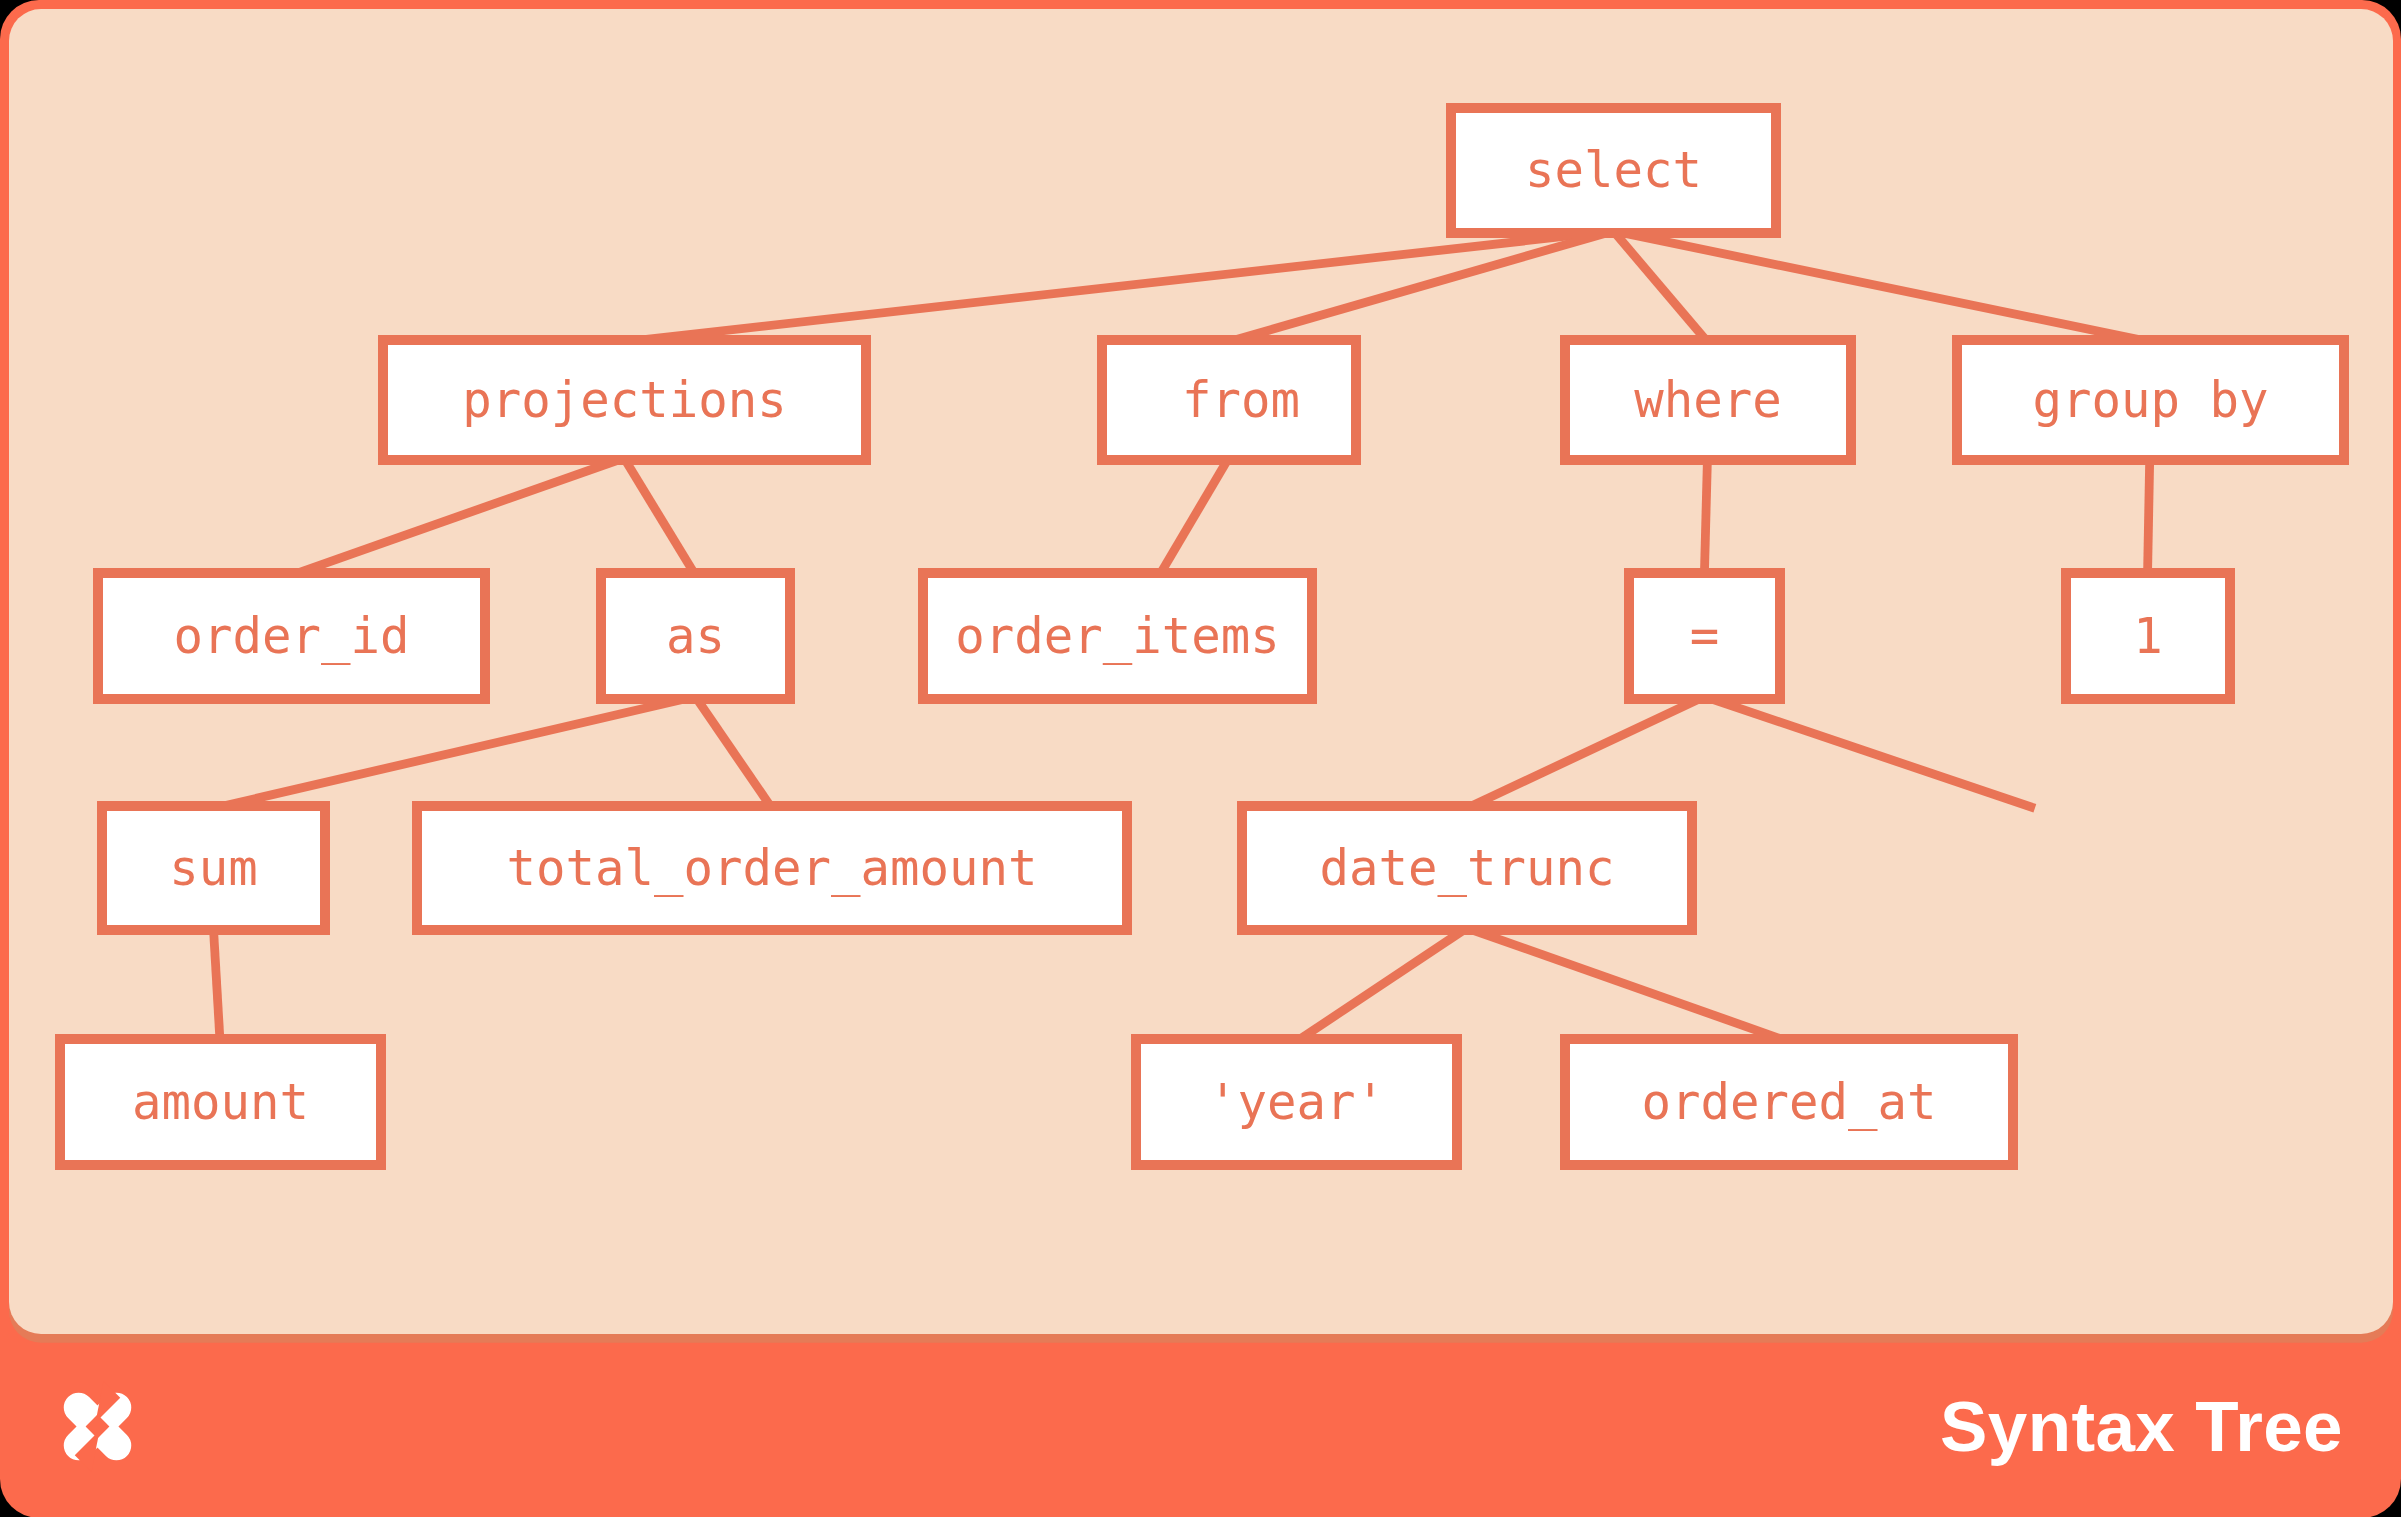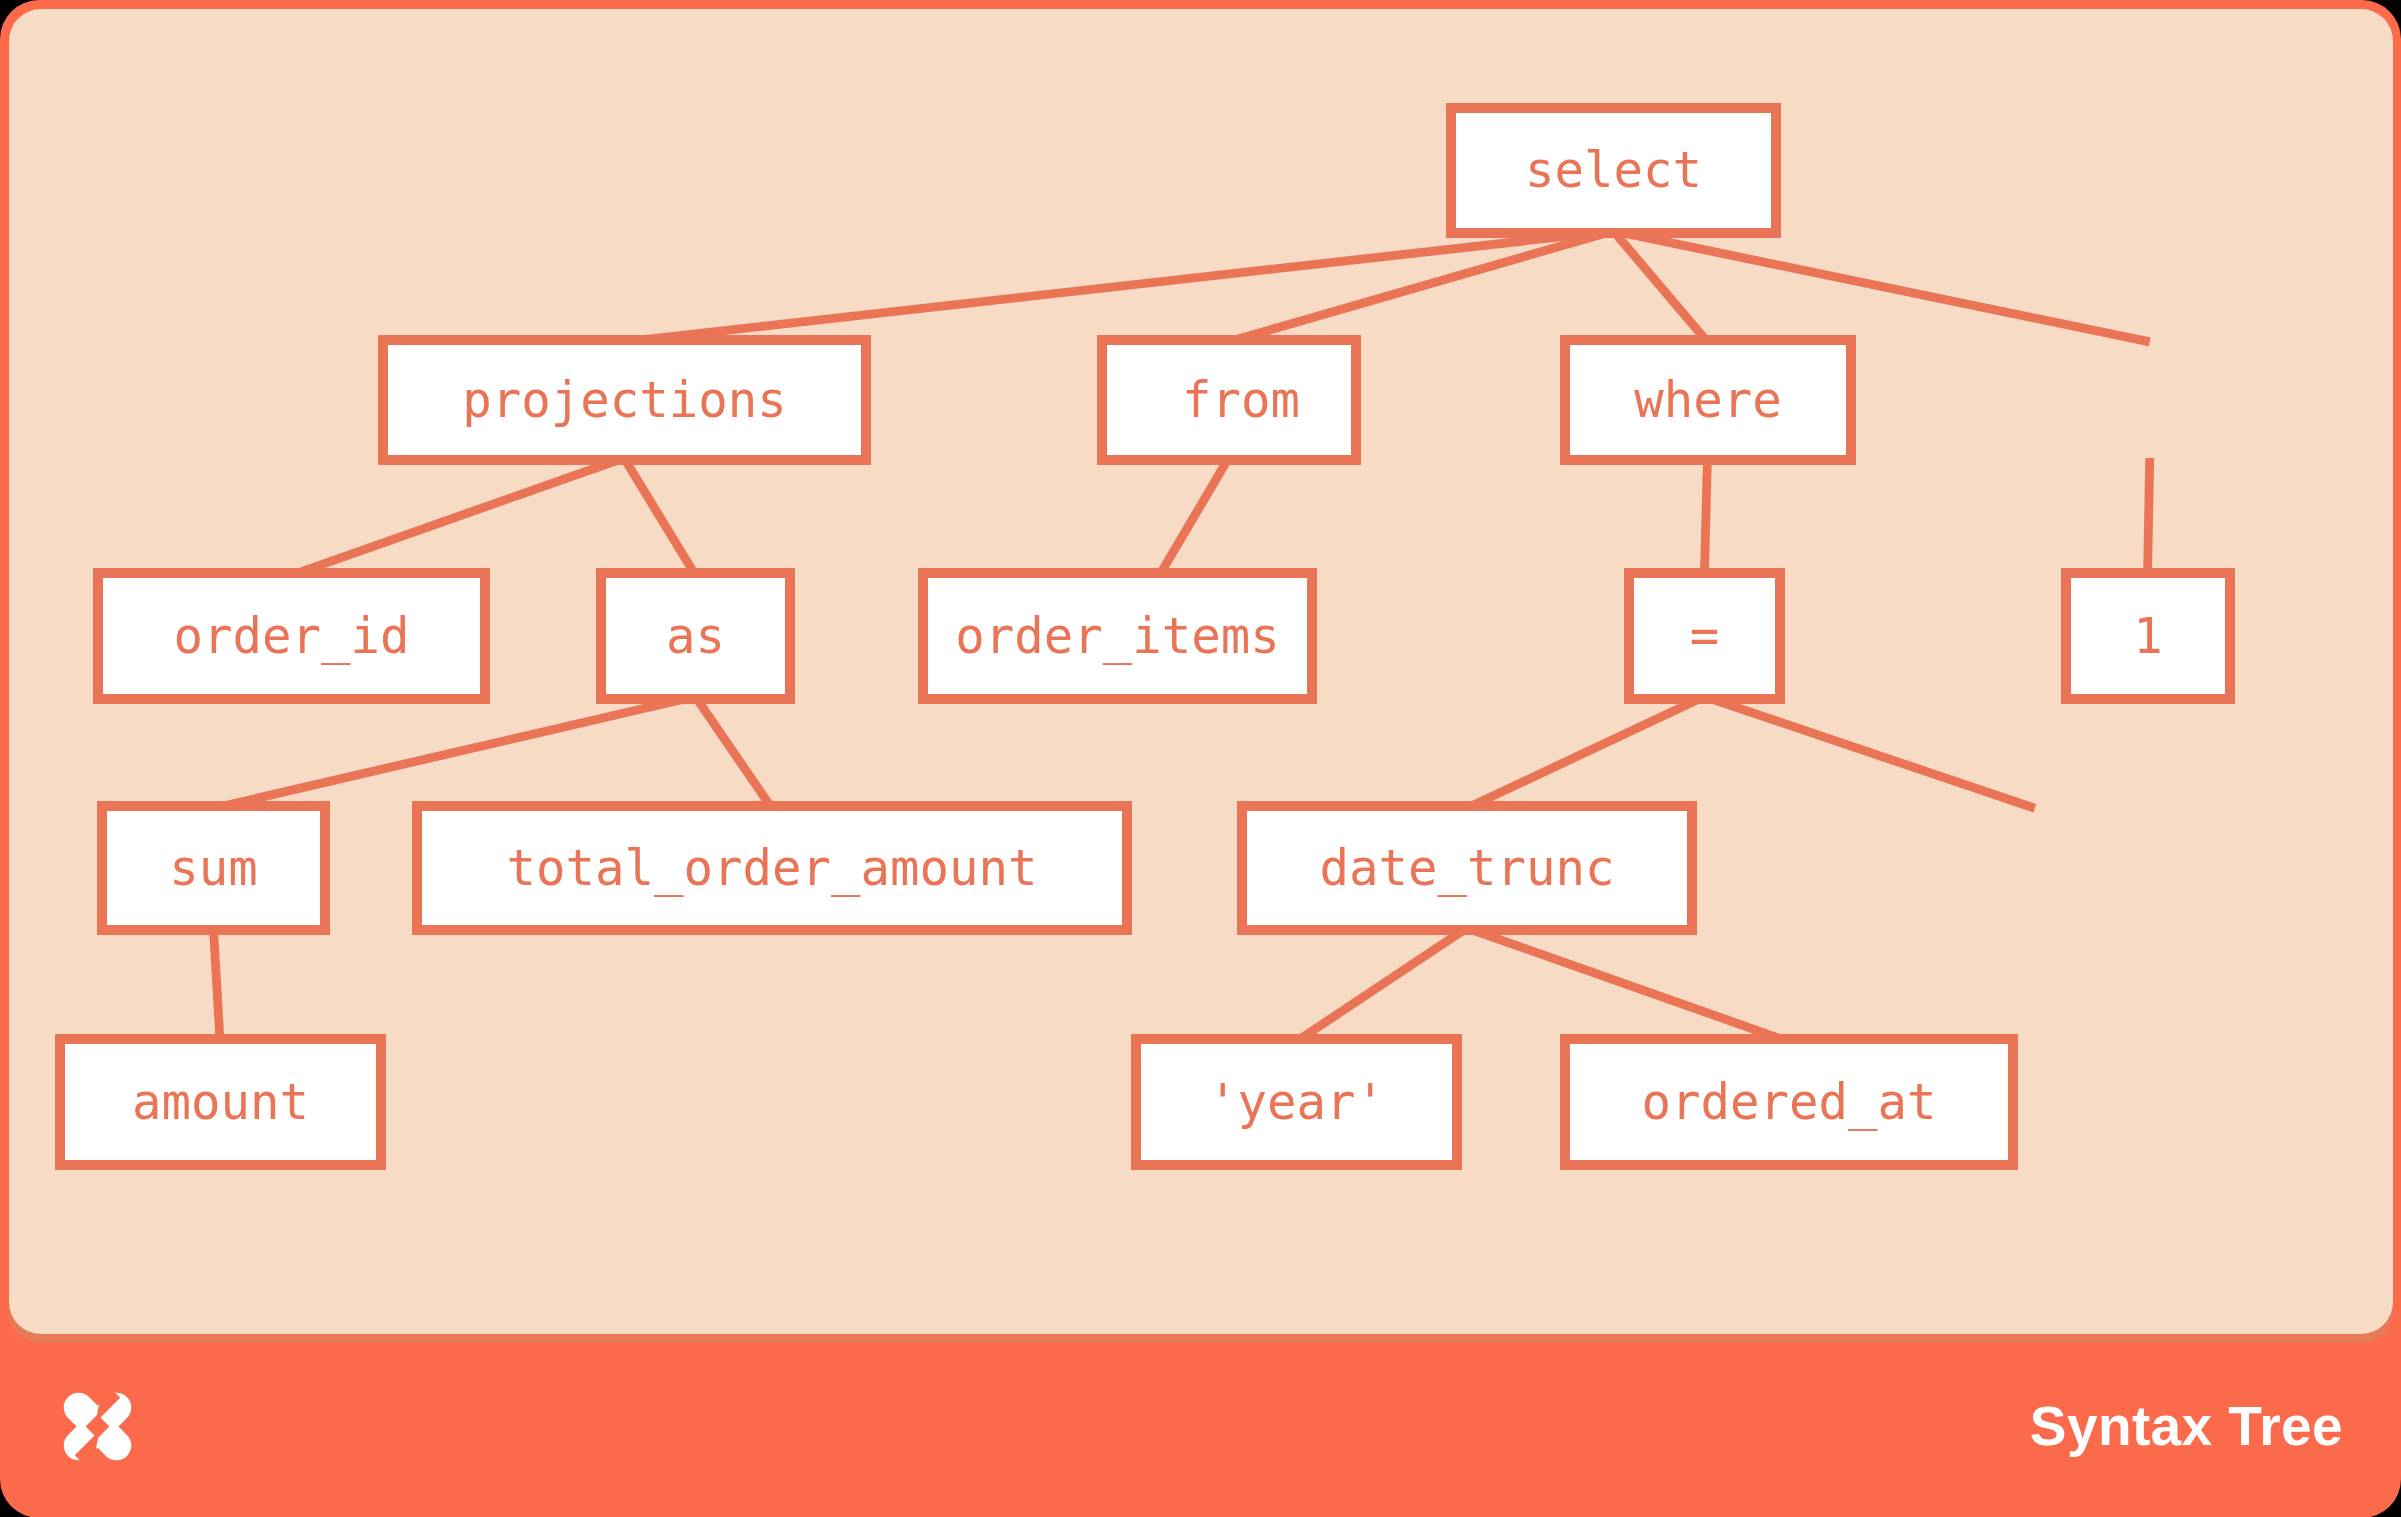--- a/index.html
+++ b/index.html
@@ -71,21 +71,21 @@
   }
   .footer-logo {
     width: 99px;
     height: 99px;
     display: block;
   }
   .footer-title {
     color: var(--footer-text, #FFFFFF);
     font-family: "Liberation Sans", sans-serif;
     font-weight: 700;
-    font-size: 55px;
+    font-size: 71px;
     letter-spacing: 0.4px;
   }
 </style>
 </head>
 <body>
 
 <div class="canvas">
 
   <div class="panel"></div>
 
@@ -106,20 +106,21 @@
       <line x1="242.5" y1="1054" x2="250" y2="1183"></line>
       <line x1="1666.5" y1="1054" x2="1473" y2="1183"></line>
       <line x1="1666.5" y1="1054" x2="2032" y2="1183"></line>
     </svg>
 
   <div class="nodes-layer" id="nodes-layer">
       <div class="node" style="left: 1446px; top: 103px; width: 335px; height: 135px;">select</div>
       <div class="node" style="left: 378px; top: 335px; width: 493px; height: 130px;">projections</div>
       <div class="node" style="left: 1097px; top: 335px; width: 264px; height: 130px; padding-left: 24px;">from</div>
       <div class="node" style="left: 1560px; top: 335px; width: 296px; height: 130px;">where</div>
+      <div class="node" style="left: 1952px; top: 335px; width: 397px; height: 130px;">group by</div>
       <div class="node" style="left: 93px; top: 568px; width: 397px; height: 136px;">order_id</div>
       <div class="node" style="left: 596px; top: 568px; width: 199px; height: 136px;">as</div>
       <div class="node" style="left: 918px; top: 568px; width: 399px; height: 136px;">order_items</div>
       <div class="node" style="left: 1624px; top: 568px; width: 161px; height: 136px;">=</div>
       <div class="node" style="left: 2061px; top: 568px; width: 174px; height: 136px;">1</div>
       <div class="node" style="left: 97px; top: 801px; width: 233px; height: 134px;">sum</div>
       <div class="node" style="left: 412px; top: 801px; width: 720px; height: 134px;">total_order_amount</div>
       <div class="node" style="left: 1237px; top: 801px; width: 460px; height: 134px;">date_trunc</div>
       <div class="node" style="left: 55px; top: 1034px; width: 331px; height: 136px;">amount</div>
       <div class="node" style="left: 1131px; top: 1034px; width: 331px; height: 136px;">'year'</div>

